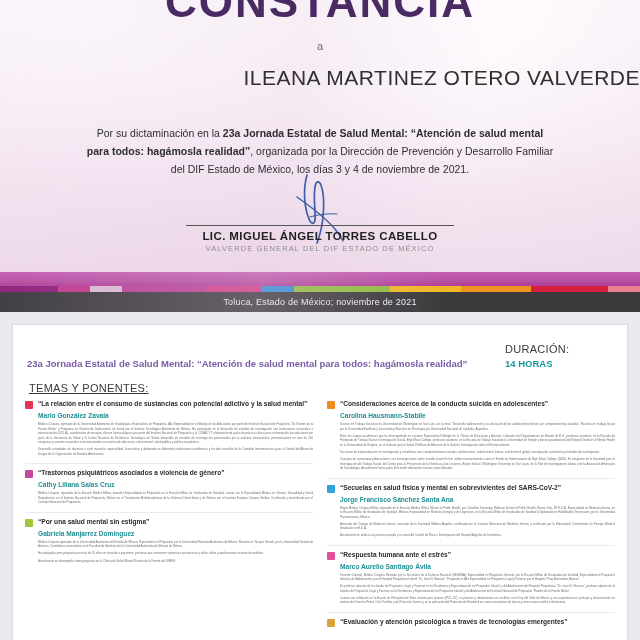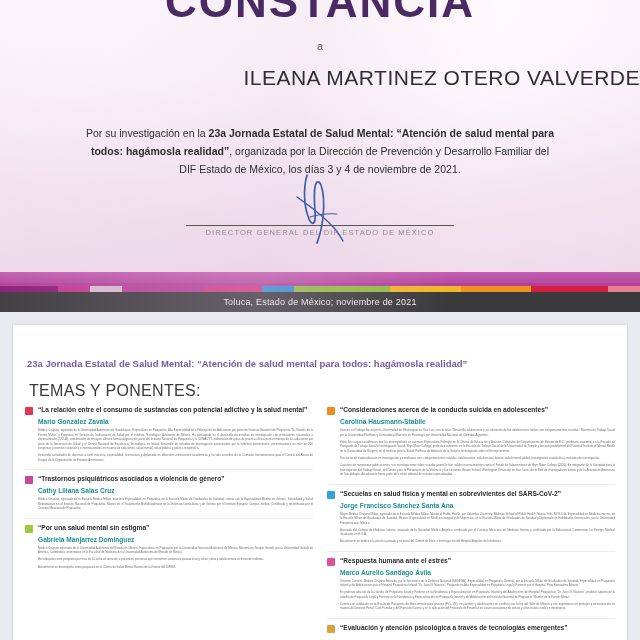--- a/index.html
+++ b/index.html
@@ -77,21 +77,21 @@
   }
   .prog-head{display:flex;align-items:flex-start;padding:18px 14px 0 14px;}
   .prog-title{
     flex:1;color:#7b5aa6;font-weight:bold;font-size:9.5px;line-height:1.4;
     padding-top:14px;
   }
   .dur{width:108px;text-align:left;padding-left:8px;}
   .dur-label{color:#3a3a3a;font-size:11px;letter-spacing:.3px;}
   .dur-value{color:#169b9b;font-weight:bold;font-size:9.5px;margin-top:3px;}
 
-  .temas{padding:12px 12px 6px 16px;color:#3a3a3a;font-size:16px;letter-spacing:.3px;}
+  .temas{padding:12px 12px 6px 16px;color:#3a3a3a;font-size:11px;letter-spacing:.3px;text-decoration:underline;}
 
   .cols{display:flex;padding:0 12px;gap:14px;}
   .col{flex:1;min-width:0;}
 
   .entry{margin-bottom:7px;}
   .entry-head{display:flex;align-items:flex-start;gap:5px;}
   .bullet{
     flex:0 0 auto;width:8px;height:8px;border-radius:1px;margin-top:1px;
   }
   .entry-title{
@@ -115,34 +115,35 @@
   <div class="cert">
     <div class="cert-inner">
 
       <div class="cert-title">CONSTANCIA</div>
 
       <div class="cert-a">a</div>
 
       <div class="cert-name">ILEANA MARTINEZ OTERO VALVERDE</div>
 
       <div class="cert-body">
-        <span>Por su investigación en la </span><b>23a Jornada Estatal de Salud Mental: “Atención de salud mental</b>
+        <span>Por su dictaminación en la </span><b>23a Jornada Estatal de Salud Mental: “Atención de salud mental</b>
         <b>para todos: hagámosla realidad”</b><span>, organizada por la Dirección de Prevención y Desarrollo Familiar</span>
         <span>del DIF Estado de México, los días 3 y 4 de noviembre de 2021.</span>
       </div>
 
       <div class="sig-wrap">
         <svg class="sig" width="86" height="78" viewBox="0 0 86 78">
           <path d="M30 2 C26 16, 27 34, 32 46 C34 51, 37 52, 38 47 C39 40, 36 26, 38 14 C39 8, 42 7, 44 12 C47 20, 47 34, 46 44 C45 54, 43 62, 40 70" fill="none" stroke="#3f5fa8" stroke-width="1.7" stroke-linecap="round"></path>
           <path d="M20 24 C28 30, 44 40, 58 56 C62 61, 64 64, 66 68" fill="none" stroke="#3f5fa8" stroke-width="1.5" stroke-linecap="round"></path>
           <path d="M33 44 C40 42, 50 40, 60 41" fill="none" stroke="#3f5fa8" stroke-width="1.1" stroke-linecap="round"></path>
         </svg>
         <div style="position:absolute;left:0;right:0;top:42px;">
           <div class="sig-line"></div>
-          <div class="sig-role">DIRECTOR GENERAL DEL DIF ESTADO DE MÉXICO</div>
+          <div class="sig-name">LIC. MIGUEL ÁNGEL TORRES CABELLO</div>
+          <div class="sig-role">VALVERDE GENERAL DEL DIF ESTADO DE MÉXICO</div>
         </div>
       </div>
 
     </div>
 
     <div class="band"></div>
     <div class="stripe-top"></div>
     <div class="stripe" id="stripe">
         <i style="background: rgb(140, 31, 122); width: 9%;"></i>
         <i style="background: rgb(192, 56, 143); width: 5%;"></i>
@@ -161,20 +162,24 @@
       <span>Toluca, Estado de México; noviembre de 2021</span>
     </div>
   </div>
 
   <div class="gap"></div>
 
   <div class="prog">
 
     <div class="prog-head">
       <div class="prog-title">23a Jornada Estatal de Salud Mental: “Atención de salud mental para todos: hagámosla realidad”</div>
+      <div class="dur">
+        <div class="dur-label">DURACIÓN:</div>
+        <div class="dur-value">14 HORAS</div>
+      </div>
     </div>
 
     <div class="temas">TEMAS Y PONENTES:</div>
 
     <div class="cols">
       <div class="col" id="col-left">
           <div class="entry">
             <div class="entry-head">
               <span class="bullet" style="background: rgb(224, 54, 79);"></span>
               <div class="entry-title">“La relación entre el consumo de sustancias con potencial adictivo y la salud mental”</div>

